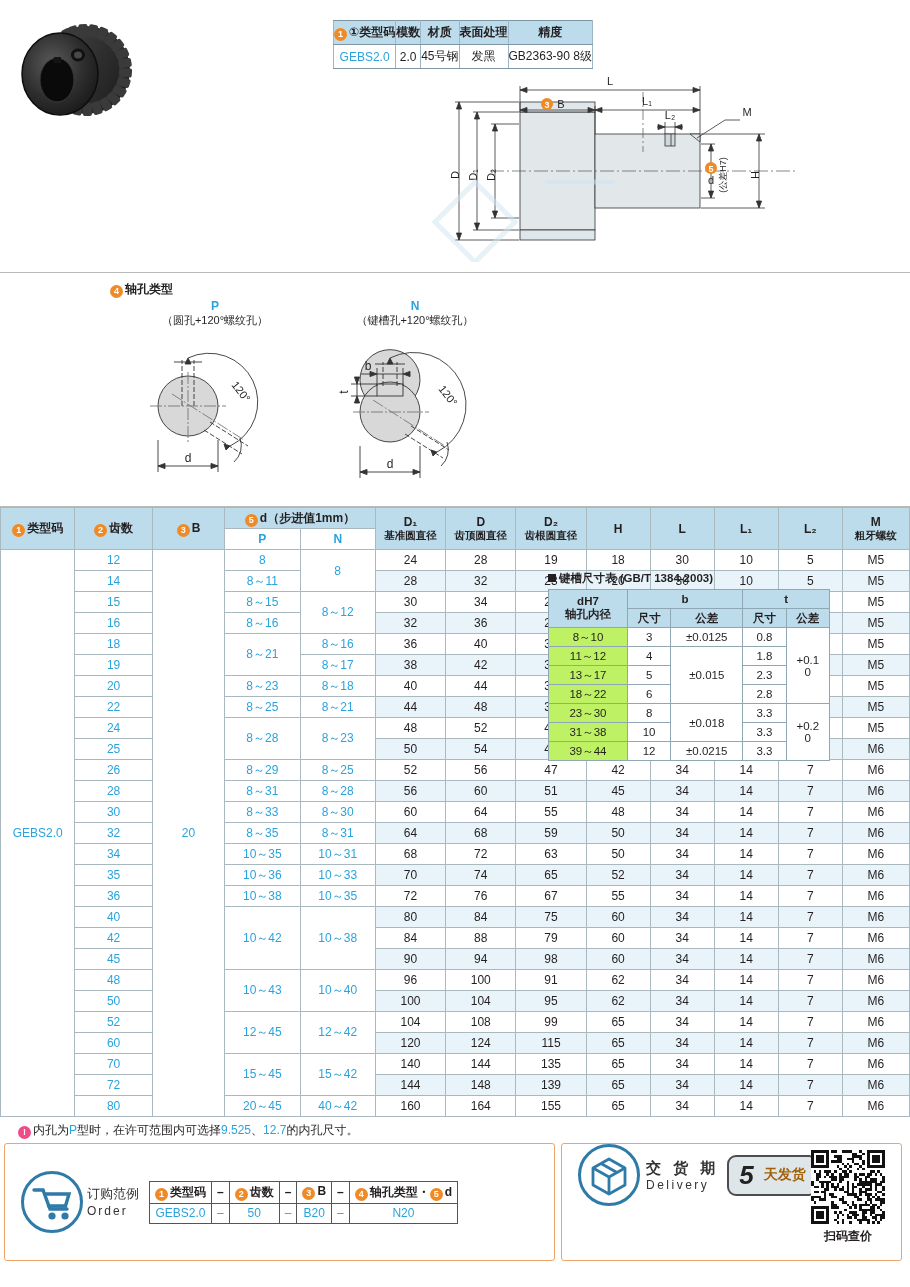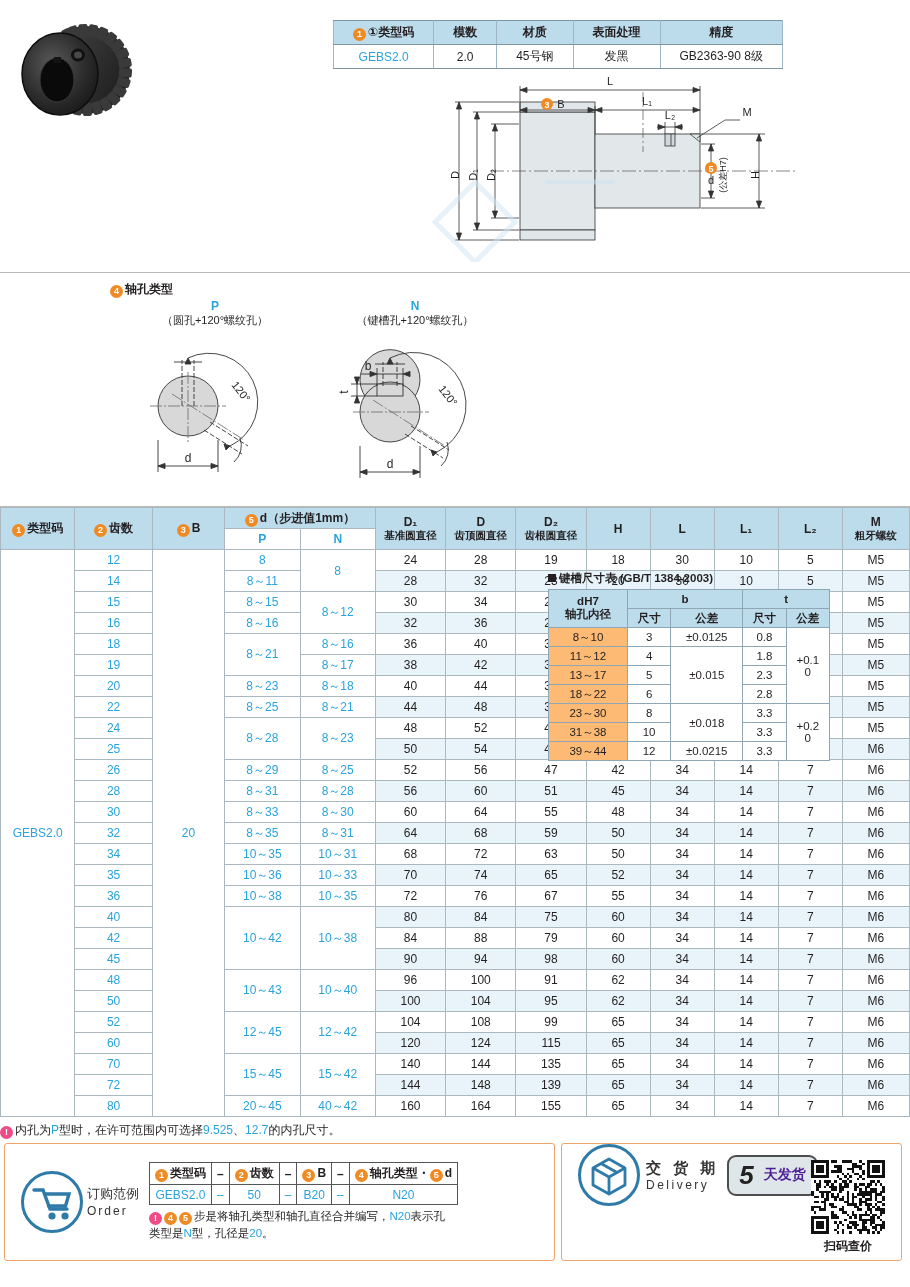--- a/index.html
+++ b/index.html
@@ -22,21 +22,21 @@
     background: radial-gradient(circle at 38% 42%, #5b5b5b 0%, #3b3b3b 30%, #1d1d1d 70%, #141414 100%);
     overflow:hidden;
   }
   #gear-photo .ph-bg { position:absolute; inset:0; background:#fff; }
   #gear-photo svg { position:absolute; left:0; top:0; }
 
   
   #spec-table { position:absolute; left:333px; top:20px; border-collapse:collapse; }
   #spec-table td, #spec-table th {
     border-left:1px solid #9fb7c4; border-right:1px solid #9fb7c4;
-    padding:3px 19px; text-align:center; font-size:12px; white-space:nowrap;
+    padding:3px 0; text-align:center; font-size:12px; white-space:nowrap;
   }
   #spec-table thead th {
     background:#bcdcec; border-top:1px solid #7e96a3; border-bottom:1px solid #7e96a3;
     font-weight:bold; color:#231f20;
   }
   #spec-table tbody td { border-bottom:1px solid #7e96a3; height:22px; }
   #spec-table .code { color:#2aa3dd; }
 
   
   #drawing { position:absolute; left:395px; top:72px; width:500px; height:190px; }
@@ -56,39 +56,39 @@
 
   
   #keyway-wrap { position:absolute; left:548px; top:298px; }
   #keyway-title { font-size:11.5px; font-weight:bold; margin-bottom:3px; }
   #keyway-title .sq { display:inline-block; width:8px; height:8px; background:#231f20; margin-right:3px; }
   #keyway-table { border-collapse:collapse; width:282px; }
   #keyway-table th, #keyway-table td {
     border:1px solid #8fa7b4; text-align:center; font-size:11.5px; padding:1px 2px; height:19px;
   }
   #keyway-table thead th { background:#bcdcec; font-weight:bold; }
-  #keyway-table tbody td { background:#fdba74; }
+  #keyway-table tbody td { background:#bef264; }
   #keyway-table tbody td.w { background:#ffffff; }
 
   
   #main-wrap { border-top:1px solid #b9b9b9; }
   #main-table { border-collapse:collapse; width:910px; table-layout:fixed; }
   #main-table th, #main-table td {
     border:1px solid #aab8c0; text-align:center; font-size:12px; padding:0;
     height:21px; white-space:nowrap;
   }
   #main-table thead th { background:#bcdcec; font-weight:bold; color:#231f20; font-size:12px; }
   #main-table thead th.sub { background:#ffffff; color:#2aa3dd; font-weight:bold; }
   #main-table td.blue { color:#2aa3dd; }
   #main-table tr.alt td.num { background:#e8f4fa; }
   #main-table td.sep-top { border-top:1px solid #7b8b93; }
   .hdr2 { font-size:10.5px; font-weight:bold; }
 
   
-  #note-line { padding:5px 4px 4px 0; font-size:12px; }
+  #note-line { padding:5px 4px 4px 18px; font-size:12px; }
   #note-line .b { color:#2aa3dd; }
 
   
   #footer { display:flex; gap:6px; padding:0 4px 6px 4px; }
   .fbox { border:1px solid #f0a36a; border-radius:3px; background:#fff; }
   #order-box { width:551px; height:118px; position:relative; display:flex; align-items:center; }
   #delivery-box { width:341px; height:118px; position:relative; display:flex; align-items:flex-start; }
   .circ-icon { width:62px; height:62px; border-radius:50%; border:3px solid #2e7aa8; position:relative; flex:none; }
   #order-label { font-size:13px; line-height:1.35; color:#333; margin-left:4px; }
   #order-label .en { letter-spacing:2px; font-size:12px; }
@@ -99,22 +99,22 @@
   #order-table td.val { color:#2aa3dd; }
   #order-note { font-size:11.5px; margin-top:3px; line-height:1.4; margin-left:6px; width:300px;}
   #order-note .b { color:#2aa3dd; }
   #delivery-txt { font-size:15px; letter-spacing:4px; color:#333; font-weight:bold; }
   #delivery-en { font-size:12px; letter-spacing:2.5px; color:#333; }
   #days-badge {
     border:2px solid #4d4d4d; border-radius:9px; background:#dfe6ea;
     padding:3px 10px; display:flex; align-items:center; gap:10px; margin-left:8px;
   }
   #days-num { font-size:26px; font-style:italic; font-weight:bold; color:#222; }
-  #days-txt { font-size:14px; font-weight:bold; color:#4c1d95; }
-  #qr-wrap { position:absolute; right:16px; top:16px; text-align:center;padding-left:27px; }
+  #days-txt { font-size:14px; font-weight:bold; color:#a16207; }
+  #qr-wrap { position:absolute; right:16px; top:6px; text-align:center;padding-left:27px; }
   #qr { width:74px; height:74px; }
   #qr-label { font-size:12px; font-weight:bold; margin-top:2px; }
 
   
   .wm { position:absolute; pointer-events:none; opacity:.5; }
 </style>
 </head>
 <body>
 
 <div id="top-area" class="sec">
@@ -962,23 +962,20 @@
           <td class="val">GEBS2.0</td>
           <td class="val">–</td>
           <td class="val">50</td>
           <td class="val">–</td>
           <td class="val">B20</td>
           <td class="val">–</td>
           <td class="val">N20</td>
         </tr>
       </tbody>
         </table>
-      <div id="order-note">
-        <span class="badge red">!</span><span class="badge">4</span><span class="badge">5</span><span>步是将轴孔类型和轴孔直径合并编写，</span><span class="b">N20</span><span>表示孔类型</span><span>是</span><span class="b">N</span><span>型，孔径是</span><span class="b">20</span><span>。</span>
-      </div>
     </div>
   </div>
 
   <div id="delivery-box" class="fbox">
     <div style="display:flex; align-items:center; margin-left:16px;">
       <div class="circ-icon">
         <svg width="56" height="56" viewBox="0 0 56 56" style="position:absolute;left:0;top:0">
           <g stroke="#2e7aa8" stroke-width="2.8" fill="none" stroke-linejoin="round">
             <path d="M28 12 L44 21 L44 38 L28 47 L12 38 L12 21 Z"></path>
             <path d="M12 21 L28 30 L44 21"></path>

